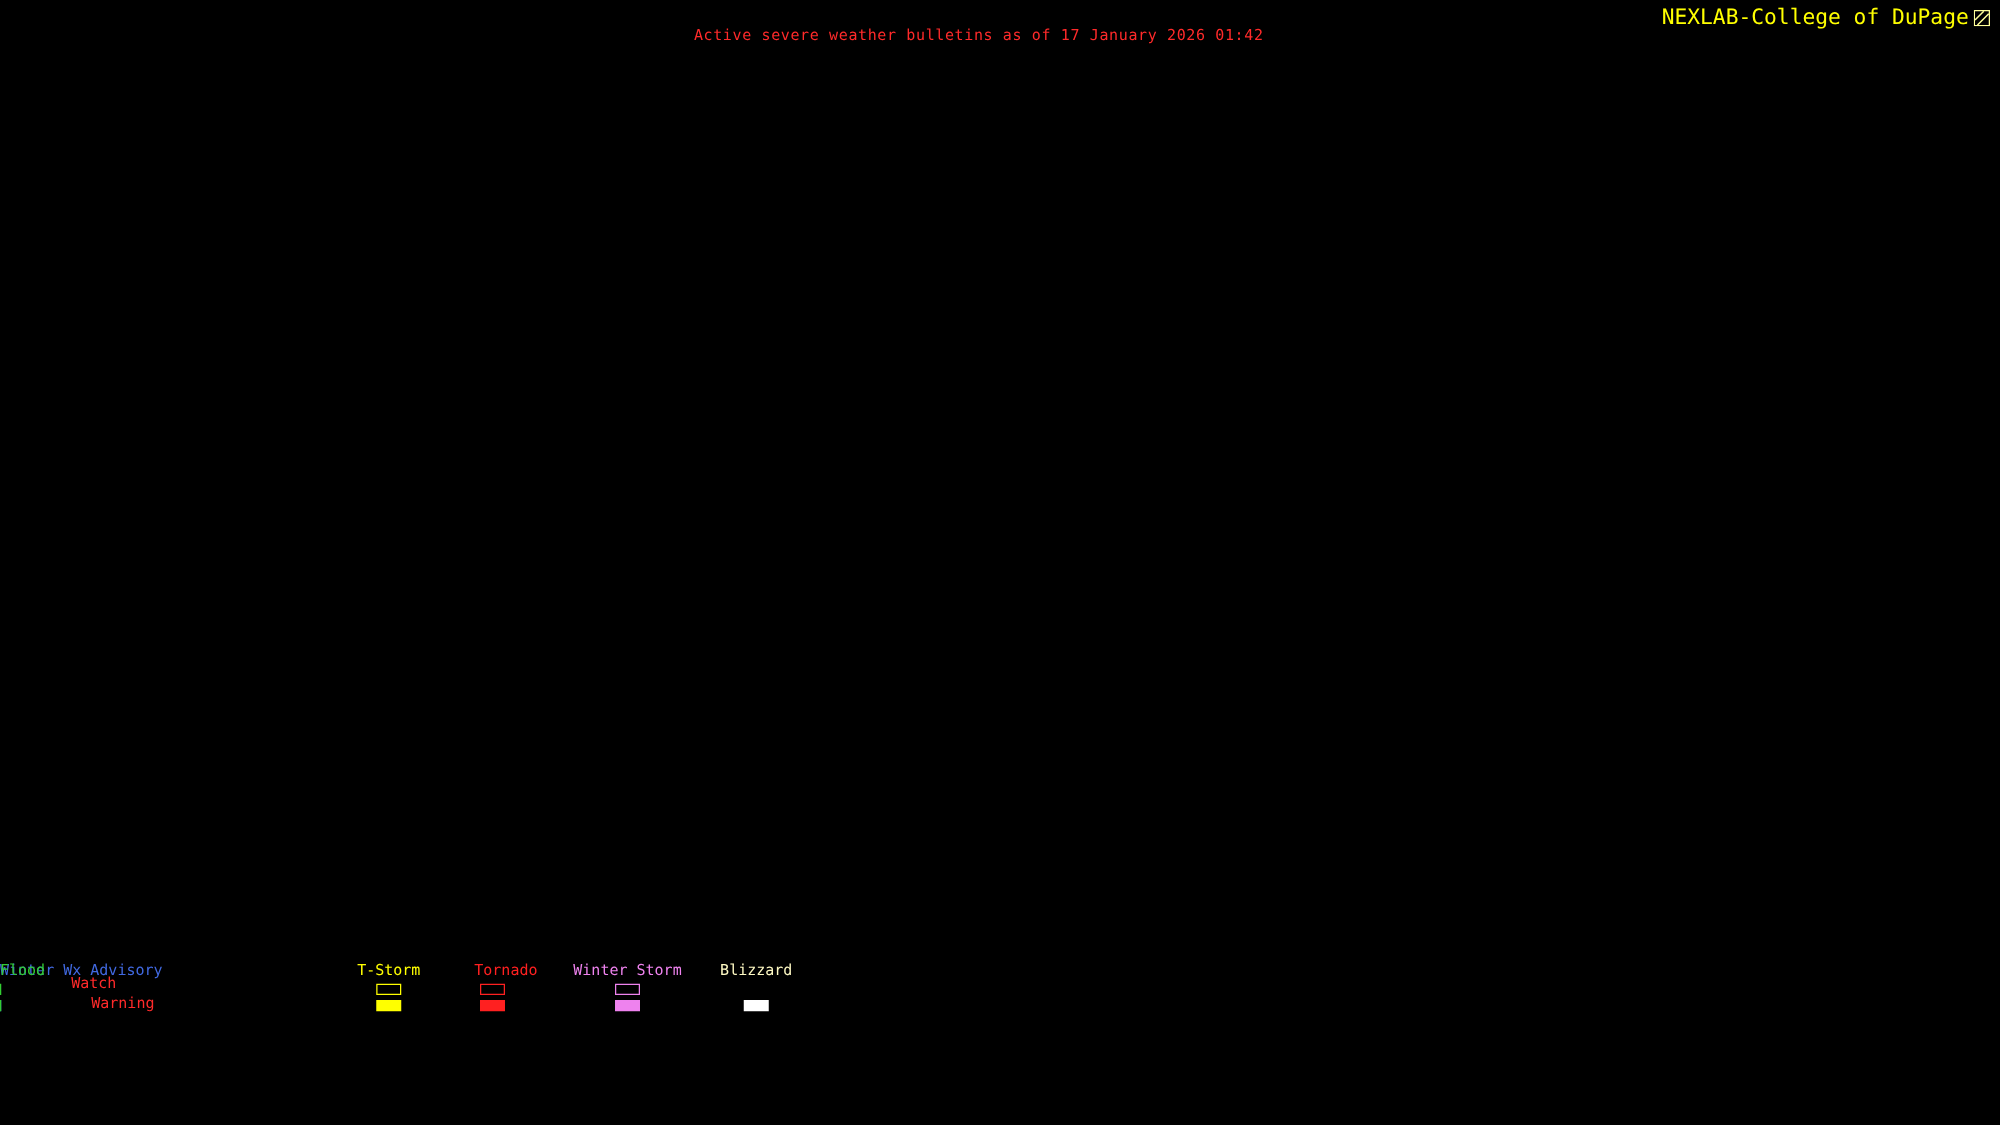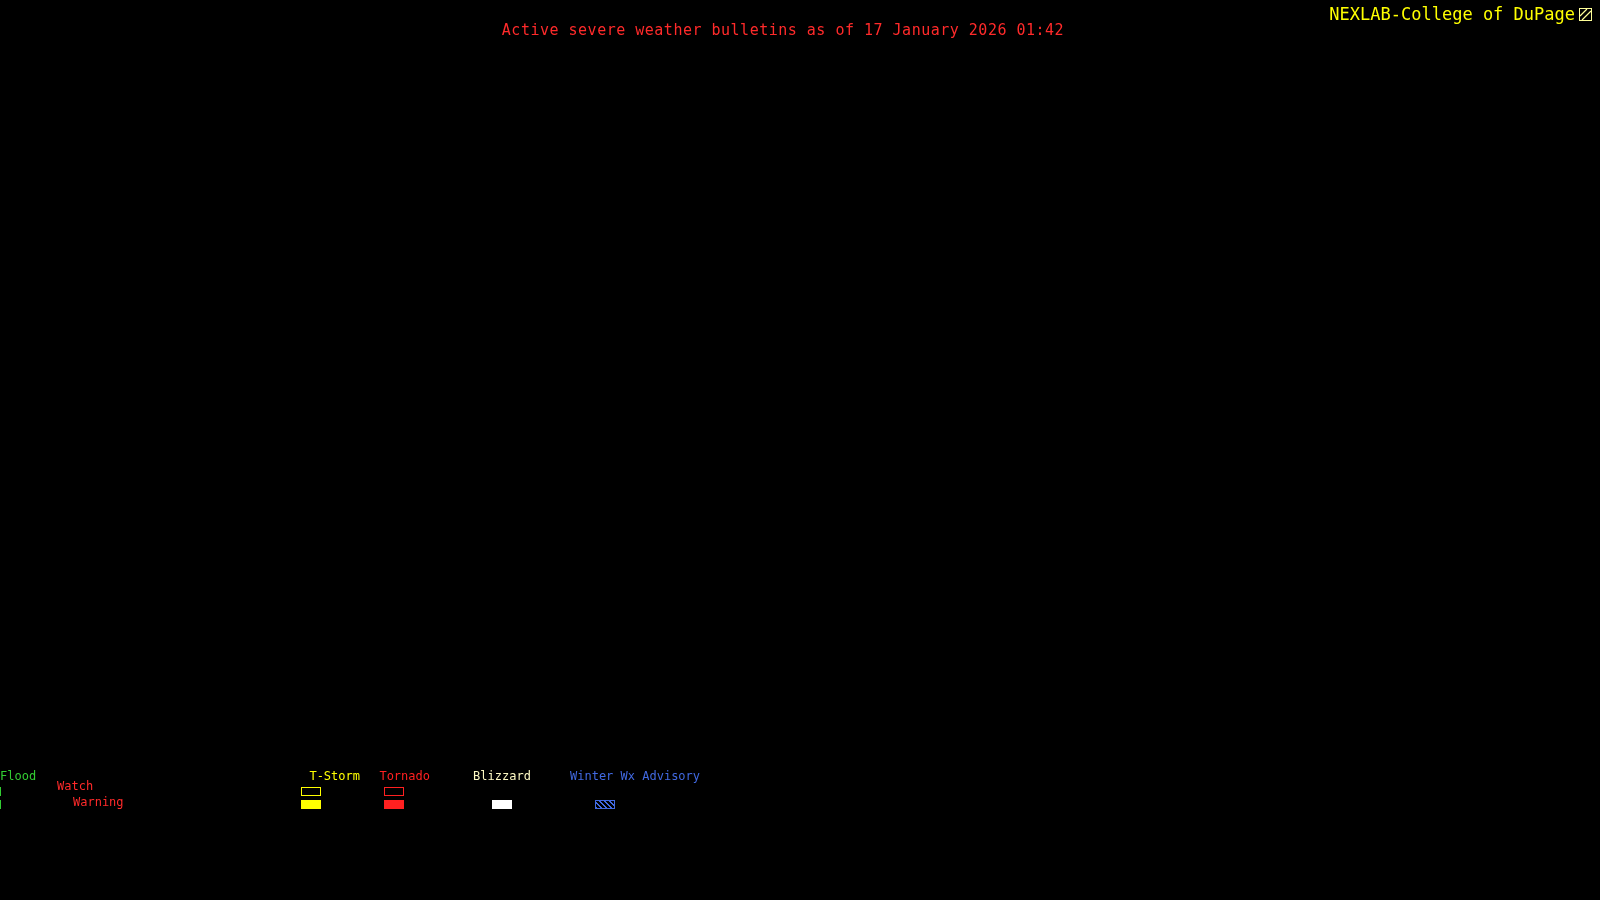--- a/index.html
+++ b/index.html
@@ -18,21 +18,21 @@
     position: absolute;
     inset: 0;
     background: #000000;
   }
   .page-title {
     position: absolute;
     top: 21px;
     left: 0;
     width: 1566px;
     text-align: center;
-    font-size: 15px;
+    font-size: 12px;
     letter-spacing: 0.5px;
     white-space: pre;
   }
   .brand {
     position: absolute;
     top: 4px;
     right: 8px;
     display: flex;
     align-items: center;
     gap: 4px;
@@ -125,39 +125,48 @@
       <path d="M1 8 L8 1 M3 12 L12 3" stroke="#ffff99" stroke-width="1.2" fill="none"></path>
     </svg>
   </span>
 </div>
 
 <div class="legend">
   <div class="row-label watch" style="color: rgb(255, 42, 42);">Watch</div>
   <div class="row-label warning" style="color: rgb(255, 42, 42); padding-left: 16px;">Warning</div>
 
   <div class="legend-col">
-    <div class="cat-label" style="color: rgb(255, 255, 0); text-align: right;">T-Storm</div>
+    <div class="cat-label" style="color: rgb(255, 255, 0);">T-Storm</div>
     <div class="srow watch">
       <span class="swatch s-outline" style="--c: #ffff00;"></span>
     </div>
     <div class="srow warning">
       <span class="swatch s-filled" style="--c: #ffff00;"></span>
     </div>
   </div>
 
   <div class="legend-col">
     <div class="cat-label" style="color: rgb(255, 32, 32); text-align: right;">Tornado</div>
     <div class="srow watch">
       <span class="swatch s-outline" style="--c: #ff2020;"></span>
     </div>
     <div class="srow warning">
       <span class="swatch s-filled" style="--c: #ff2020;"></span>
     </div>
   </div>
 
+  <div class="legend-col">
+    <div class="cat-label" style="color: rgb(238, 130, 238);">Winter Storm</div>
+    <div class="srow watch">
+      <span class="swatch s-outline" style="--c: #ee82ee;"></span>
+    </div>
+    <div class="srow warning">
+      <span class="swatch s-filled" style="--c: #ee82ee;"></span>
+    </div>
+  </div>
 
   <div class="legend-col">
     <div class="cat-label" style="color: #fef9c3;">Blizzard</div>
     <div class="srow watch">
       <span class="swatch s-none" style="--c: #ffffff;"></span>
     </div>
     <div class="srow warning">
       <span class="swatch s-filled" style="--c: #ffffff;"></span>
     </div>
   </div>

